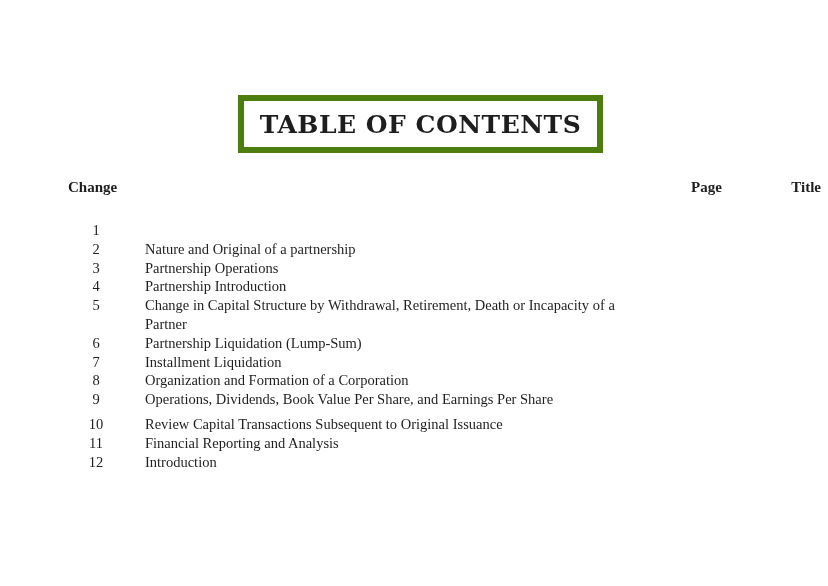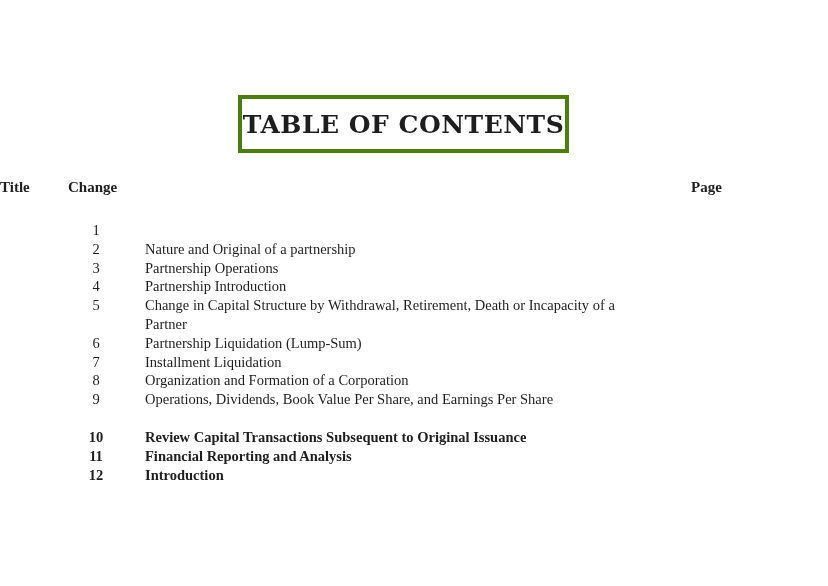--- a/index.html
+++ b/index.html
@@ -17,24 +17,24 @@
   .page {
     position: relative;
     width: 828px;
     height: 586px;
     background: #ffffff;
   }
   .title-box {
     position: absolute;
     left: 238px;
     top: 95px;
-    width: 331px;
+    width: 365px;
     height: 58px;
     box-sizing: border-box;
-    border: 4px solid #4d7c0f;
+    border: 6px solid #4d7c0f;
     display: flex;
     align-items: center;
     justify-content: center;
     background: #ffffff;
     text-align: center;
   }
   .title-box h1 {
     margin: 0;
     font-family: "DejaVu Serif", serif;
     font-size: 25px;
@@ -54,37 +54,37 @@
   .h-chapter {
     position: absolute;
     left: 68px;
     top: 0;
   }
   .h-title {
     position: absolute;
     left: 0;
     top: 0;
     width: 780px;
-    text-align: left;
+    text-align: right;
+    padding-left: 41px;
   }
   .h-page {
     position: absolute;
     left: 691px;
     top: 0;
     font-family: Liberation Serif, serif;
   }
   .rows {
     position: absolute;
     left: 80px;
     top: 221px;
     width: 560px;
   }
   .group + .group {
-    margin-top: 19px;
-    font-weight: bold;
+    margin-top: 6px;
   }
   .row {
     display: flex;
     align-items: flex-start;
     font-size: 14.5px;
     line-height: 18.8px;
   }
   .num {
     flex: 0 0 32px;
     width: 32px;

